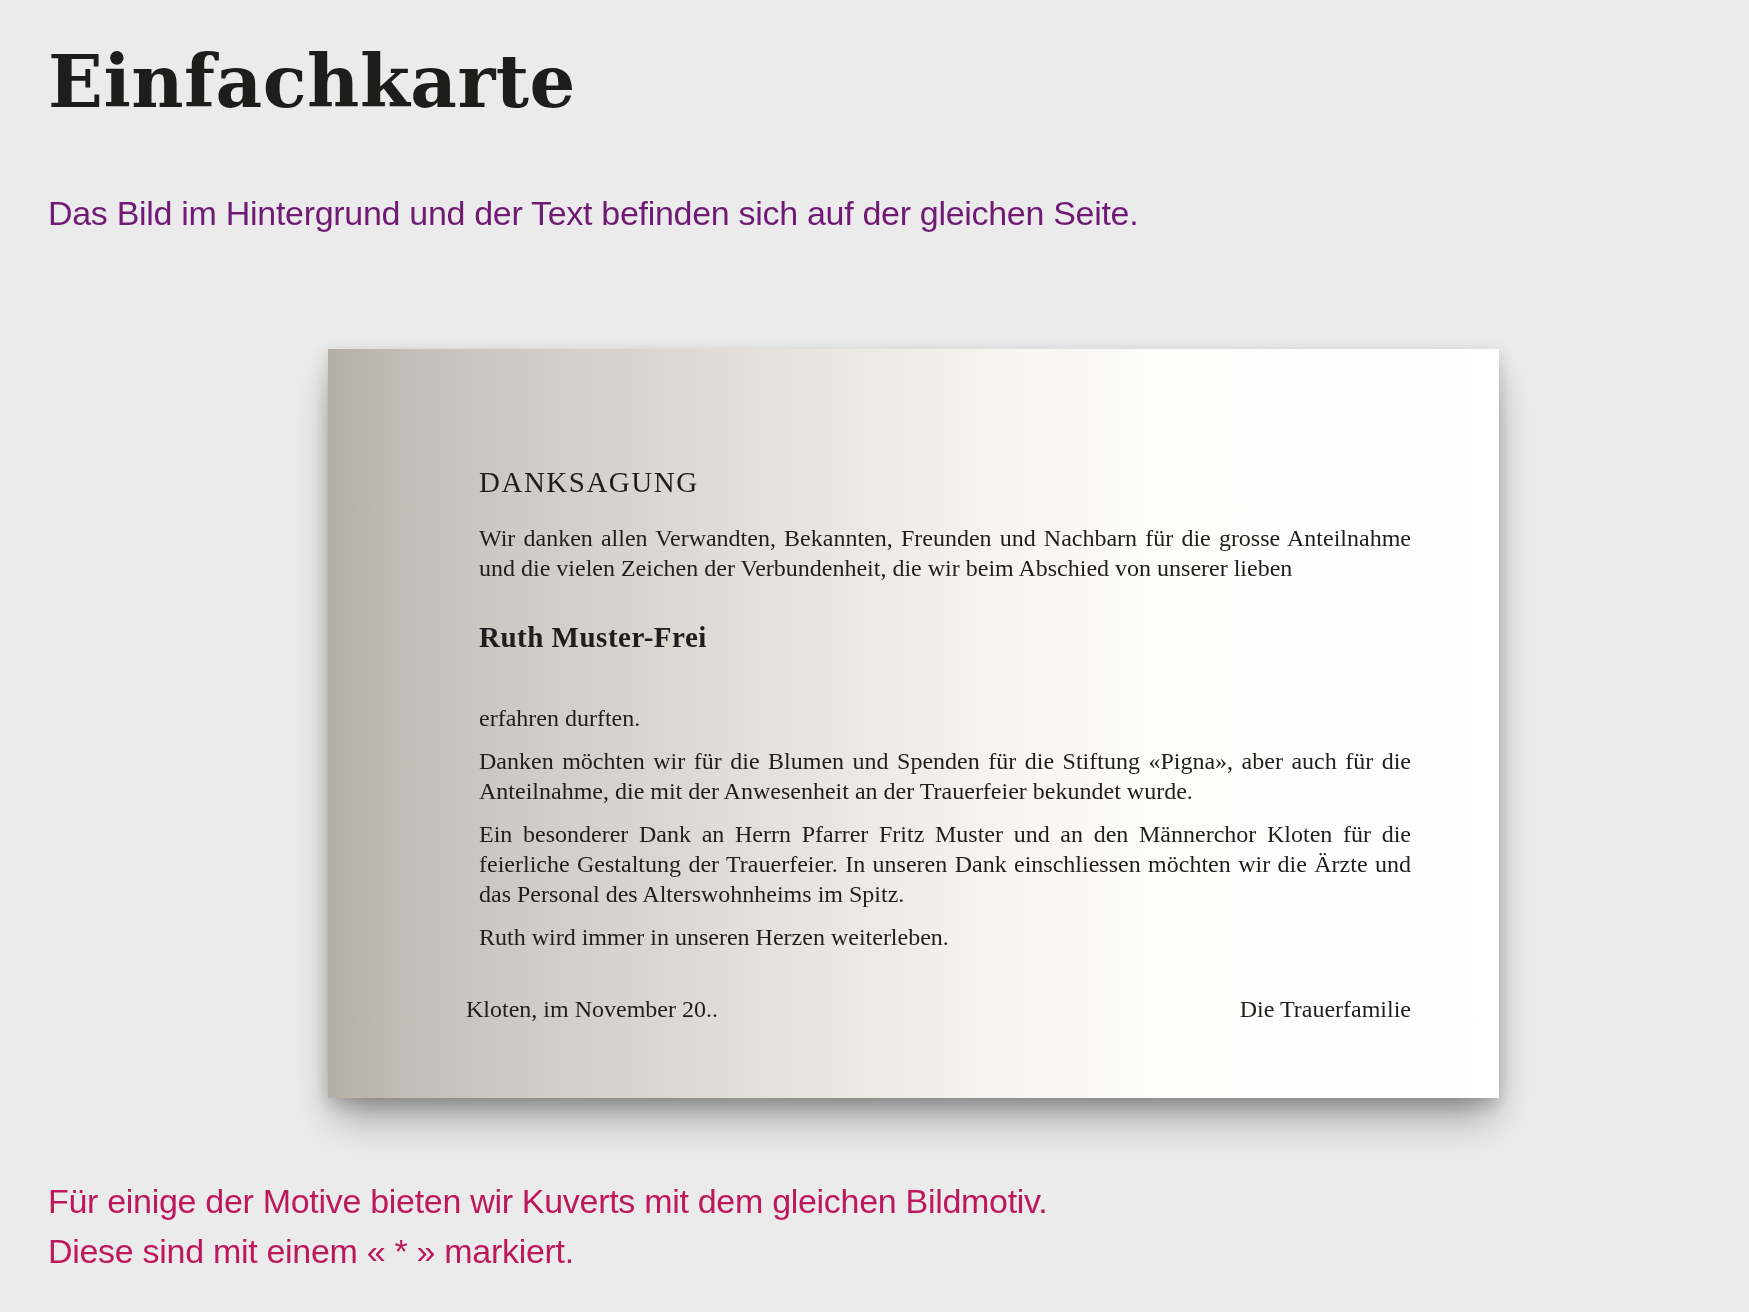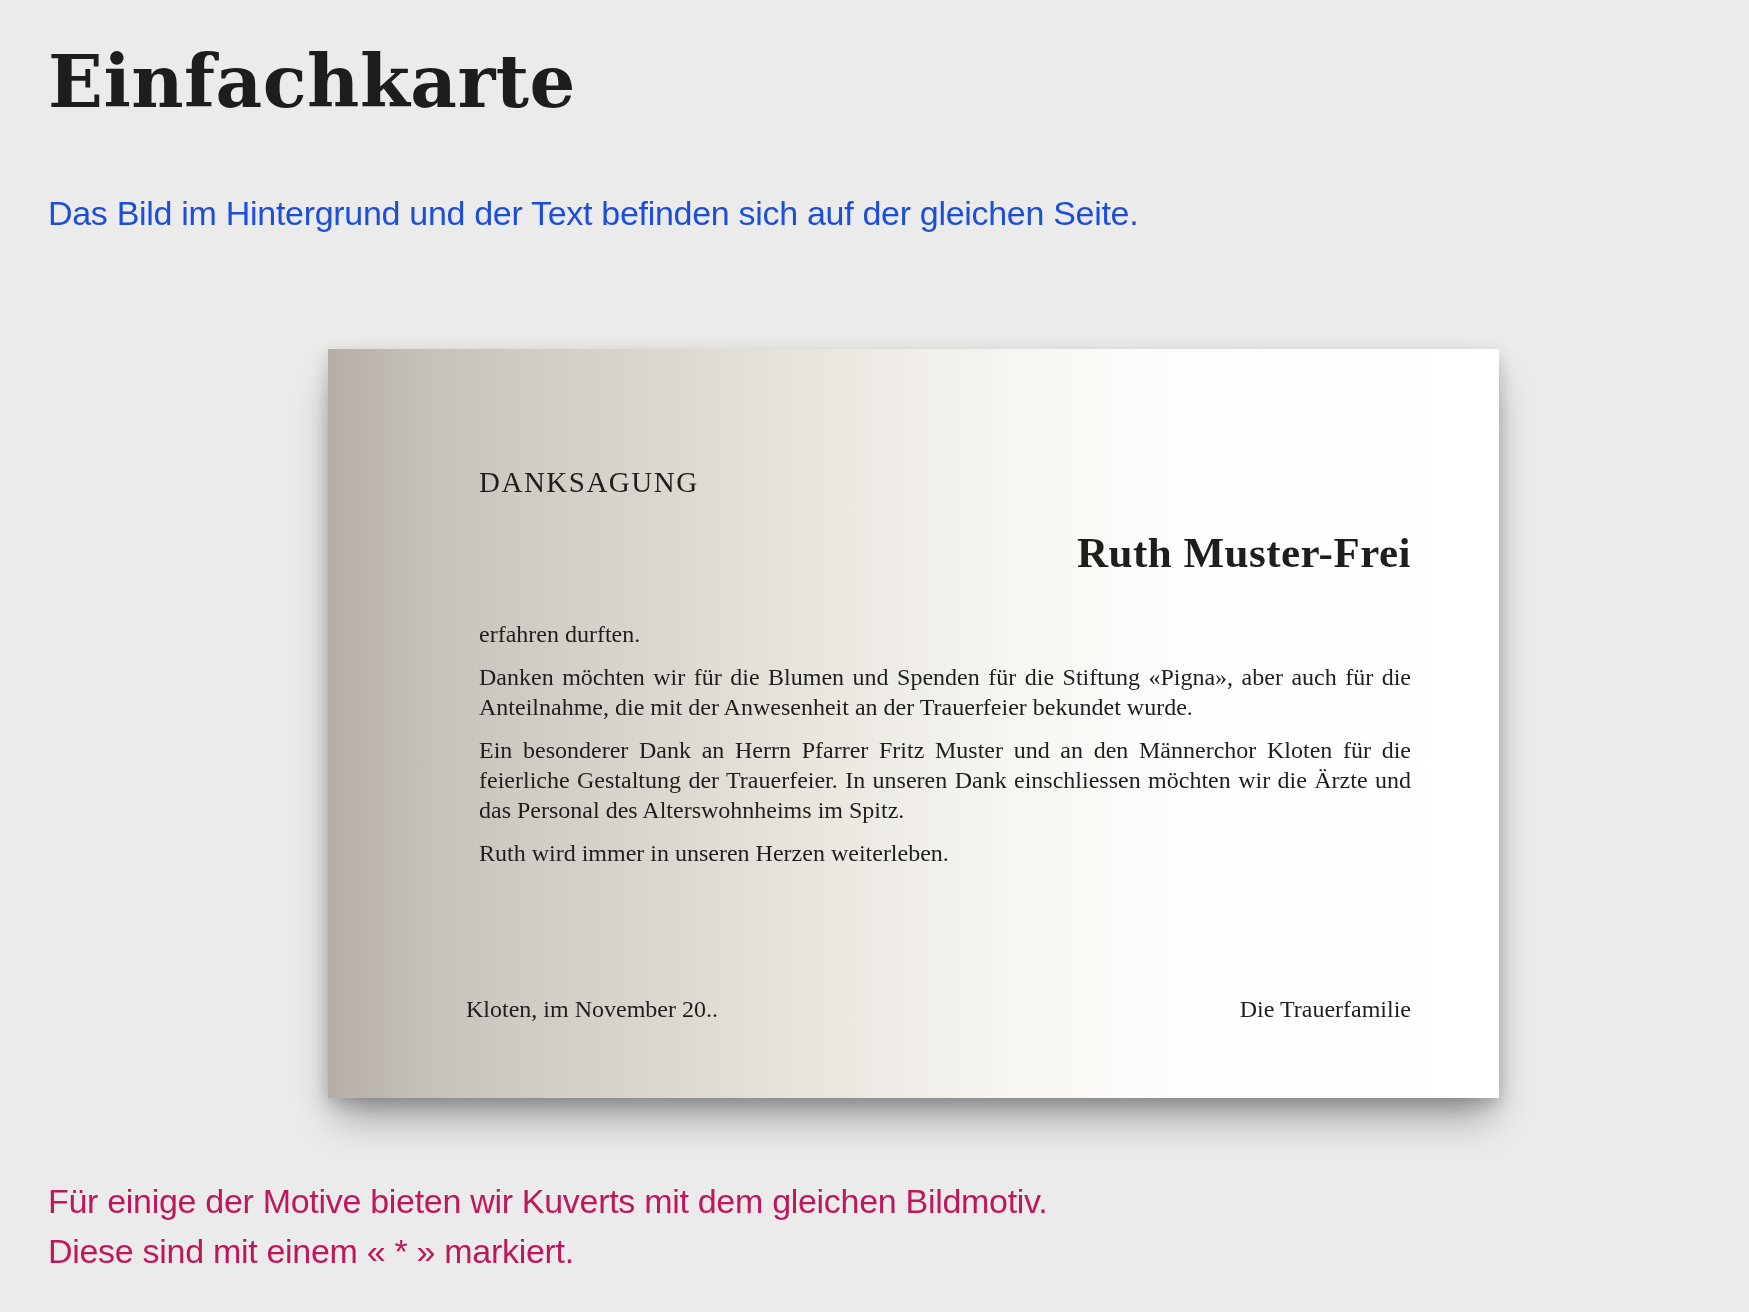--- a/index.html
+++ b/index.html
@@ -22,21 +22,21 @@
     letter-spacing: 0.5px;
     color: #1d1d1b;
   }
 
   .page-subtitle {
     position: absolute;
     left: 48px; top: 192px;
     font-size: 34px;
     line-height: 42px;
     letter-spacing: -0.3px;
-    color: #1d4ed8;
+    color: #701a75;
   }
 
   .card {
     position: absolute;
     left: 328px; top: 349px;
     width: 1171px; height: 749px;
     background: linear-gradient(90deg,
       #b4aea7 0%,
       #c4beb8 7%,
       #cfcac3 16%,
@@ -68,24 +68,24 @@
   }
 
   .card p {
     font-size: 24px;
     line-height: 30px;
     text-align: justify;
   }
 
   .deceased-name {
     margin-top: 28px;
-    font-size: 43px;
+    font-size: 29px;
     line-height: 52px;
     font-weight: 700;
-    text-align: right;
+    text-align: left;
     letter-spacing: 0.5px;
   }
 
   .after-name { margin-top: 40px; }
   .card p + p.para-gap { margin-top: 13px; }
 
   .card-footer {
     position: absolute;
     left: 138px; right: 88px; bottom: 74px;
     display: flex;
@@ -110,20 +110,21 @@
 
   <h1 class="page-title">Einfachkarte</h1>
 
   <p class="page-subtitle">Das Bild im Hintergrund und der Text befinden sich auf der gleichen Seite.</p>
 
   <div class="card">
     <div class="card-content">
 
       <h2 class="card-heading">DANKSAGUNG</h2>
 
+      <p class="card-intro">Wir danken allen Verwandten, Bekannten, Freunden und Nachbarn für die grosse Anteilnahme und die vielen Zeichen der Verbundenheit, die wir beim Abschied von unserer lieben</p>
 
       <div class="deceased-name">Ruth Muster-Frei</div>
 
       <p class="after-name">erfahren durften.</p>
 
       <p class="para-gap">Danken möchten wir für die Blumen und Spenden für die Stiftung «Pigna», aber auch für die Anteilnahme, die mit der Anwesenheit an der Trauerfeier bekundet wurde.</p>
 
       <p class="para-gap">Ein besonderer Dank an Herrn Pfarrer Fritz Muster und an den Männerchor Kloten für die feierliche Gestaltung der Trauerfeier. In unseren Dank einschliessen möchten wir die Ärzte und das Personal des Alterswohnheims im Spitz.</p>
 
       <p class="para-gap">Ruth wird immer in unseren Herzen weiterleben.</p>

